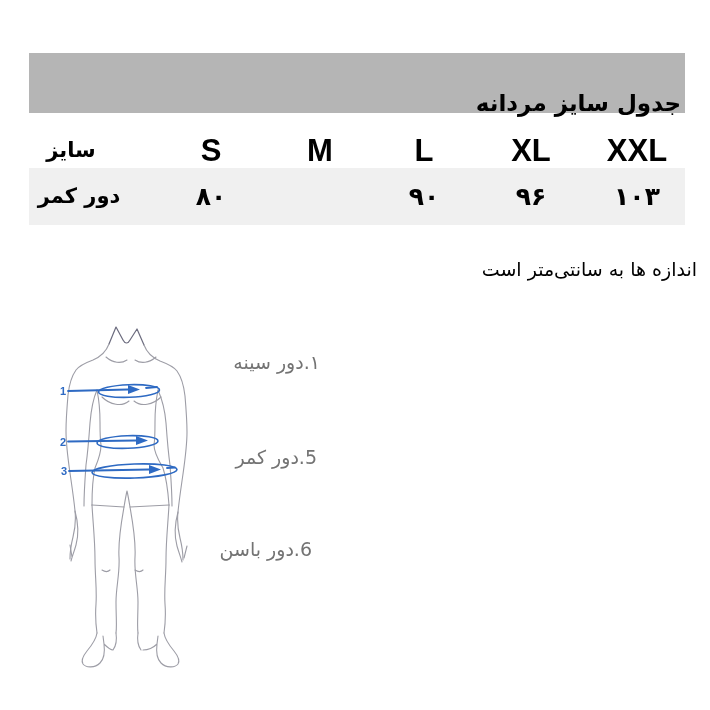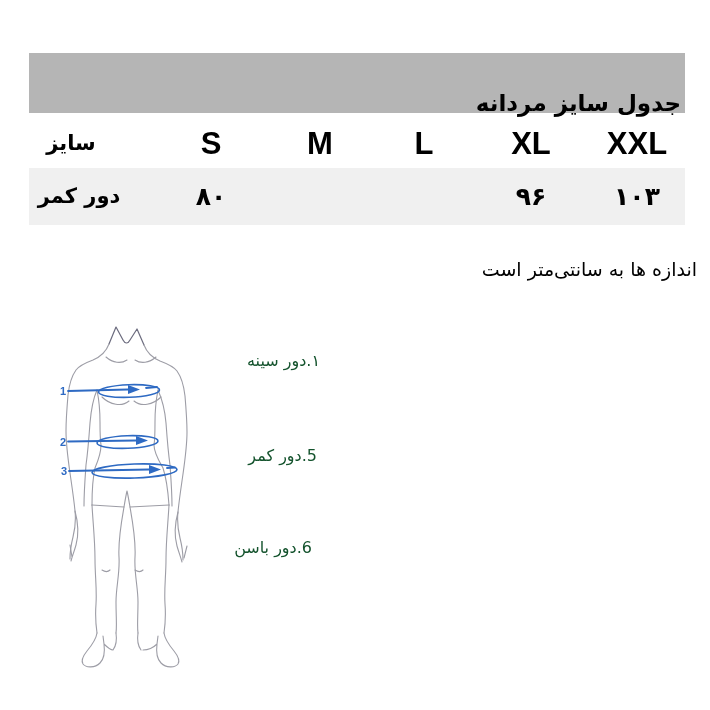--- a/index.html
+++ b/index.html
@@ -14,21 +14,21 @@
   
   .header-bar {
     left:29px; top:53px; width:656px; height:60px;
     background:#b5b5b5; direction:rtl;
   }
   .header-title {
     display:block; line-height:60px; padding-right:4px;
     text-align:right; font-weight:bold; font-size:23px; color:#000;margin-top:20px;
   }
   .row { left:29px; width:656px; position:absolute; }
-  .sizes-row  { top:116px; height:51px; }
+  .sizes-row  { top:123px; height:51px; }
   .values-row { top:168px; height:57px; background:#f0f0f0; }
   .cell { position:absolute; top:0; text-align:center; font-weight:bold; white-space:nowrap; }
   .sizes-row  .cell { line-height:55px; }
   .values-row .cell { line-height:57px; }
   .latin { font-family:"Liberation Sans","DejaVu Sans",sans-serif; font-size:31px; }
   .fa { direction:rtl; }
   .head-label { left:0; width:84px; font-size:21px; }
   .row-label  { left:0; width:88px; font-size:21px;padding-left:6px; }
   .val { font-size:25px; }
   .c1 { left:137px; width:90px; }
@@ -46,21 +46,21 @@
   .figure-svg { left:40px; top:315px; width:170px; height:360px; }
   .outline { fill:none; stroke:#9d9da6; stroke-width:1.1; stroke-linecap:round; stroke-linejoin:round; }
   .outline-dark { fill:none; stroke:#6b6b7e; stroke-width:1.2; stroke-linecap:round; stroke-linejoin:round; }
   .blue-line { fill:none; stroke:#2e6ac3; stroke-width:1.8; stroke-linecap:round; }
   .blue-ellipse { fill:none; stroke:#2e6ac3; stroke-width:1.6; }
   .blue-fill { fill:#2e6ac3; stroke:none; }
   .marker-num {
     fill:#2e6ac3; font-family:"Liberation Sans","DejaVu Sans",sans-serif;
     font-size:11px; font-weight:bold;
   }
-  .diagram-label { position:absolute; font-size:16px; direction:rtl; color:#14532d; white-space:nowrap; }
+  .diagram-label { position:absolute; font-size:19px; direction:rtl; color:#737373; white-space:nowrap; }
   .lbl-1 { right:390px; top:351px; }
   .lbl-2 { right:393px; top:446px; }
   .lbl-3 { right:398px; top:538px; }
 </style>
 </head>
 <body>
 
 <div class="abs header-bar">
   <span class="header-title">جدول سایز مردانه</span>
 </div>
@@ -70,20 +70,21 @@
   <span class="cell latin c1">S</span>
   <span class="cell latin c2">M</span>
   <span class="cell latin c3">L</span>
   <span class="cell latin c5">XXL</span>
   <span class="cell latin c4">XL</span>
 </div>
 
 <div class="row values-row">
   <span class="cell fa row-label">دور کمر</span>
   <span class="cell fa val c1">۸۰</span>
+  <span class="cell fa val c3">۹۰</span>
   <span class="cell fa val c4">۹۶</span>
   <span class="cell fa val c5">۱۰۳</span>
 </div>
 
 <div class="abs units-note">اندازه ها به سانتی‌متر است</div>
 
 <svg class="abs figure-svg" viewBox="40 315 170 360">
   <g>
 
     <path class="outline-dark" d="M109,344 L116,327 L123,340 C125,344 128,344 130,340 L137,329 L144,345"></path>

